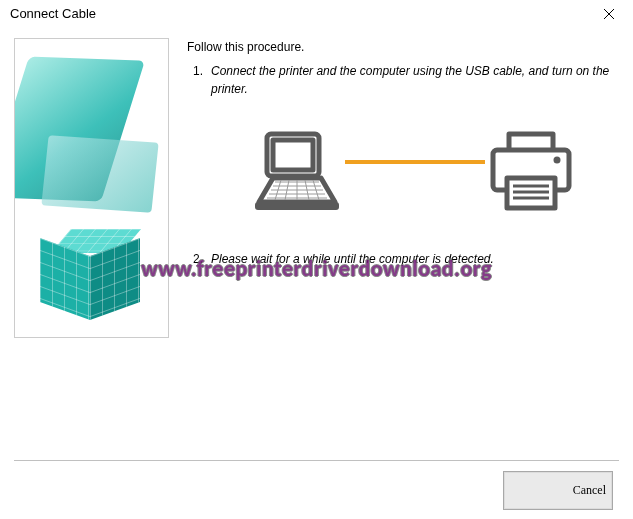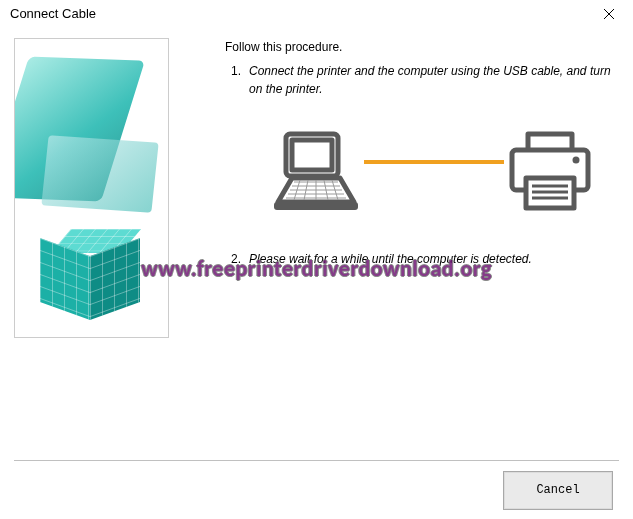--- a/index.html
+++ b/index.html
@@ -24,21 +24,20 @@
   .titlebar .title { font-size: 13px; }
   .close-btn {
     width: 40px; height: 24px;
     display: flex; align-items: center; justify-content: center;
     cursor: pointer;
     margin-top: -4px; margin-right: -6px;
   }
   .content {
     display: flex;
     padding: 8px 14px 0 14px;
-    gap: 38px;
   }
   .side-image {
     width: 155px;
     height: 300px;
     border: 1px solid #ccc;
     background: #fff;
     margin-right: 18px;
     flex: 0 0 auto;
     position: relative;
     overflow: hidden;
@@ -151,24 +150,25 @@
     display: flex;
     justify-content: flex-end;
     align-items: center;
     padding: 0 20px;
   }
   .btn {
     min-width: 110px;
     height: 39px;
     border: 1px solid #a8a8a8;
     background: #eaeaea;
-    font-family: Liberation Mono, monospace;
+    font-family: Liberation Serif, serif;
     font-size: 12px;
     cursor: pointer;
     box-shadow: 0 0 0 1px #dcdcdc inset;
+    text-align: right;
   }
 </style>
 </head>
 <body>
 
 <div class="titlebar">
   <span class="title">Connect Cable</span>
   <div class="close-btn">
     <svg width="12" height="12" viewBox="0 0 12 12">
       <line x1="1" y1="1" x2="11" y2="11" stroke="#000" stroke-width="1"></line>

